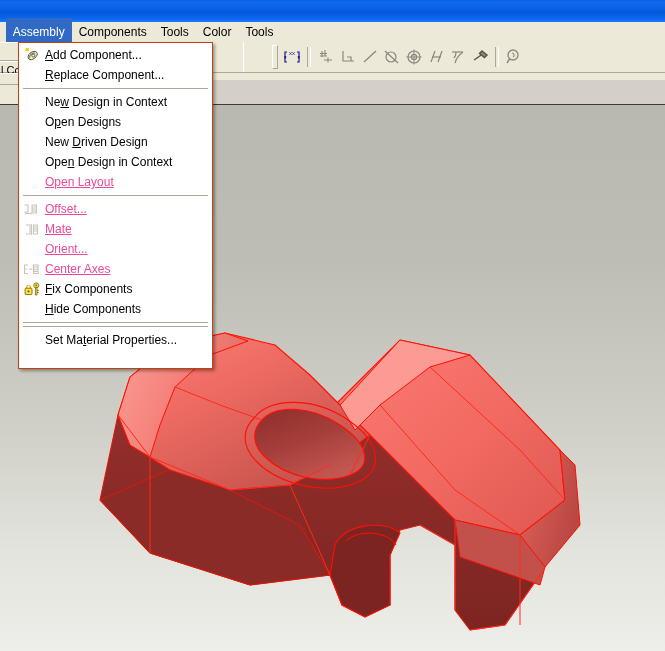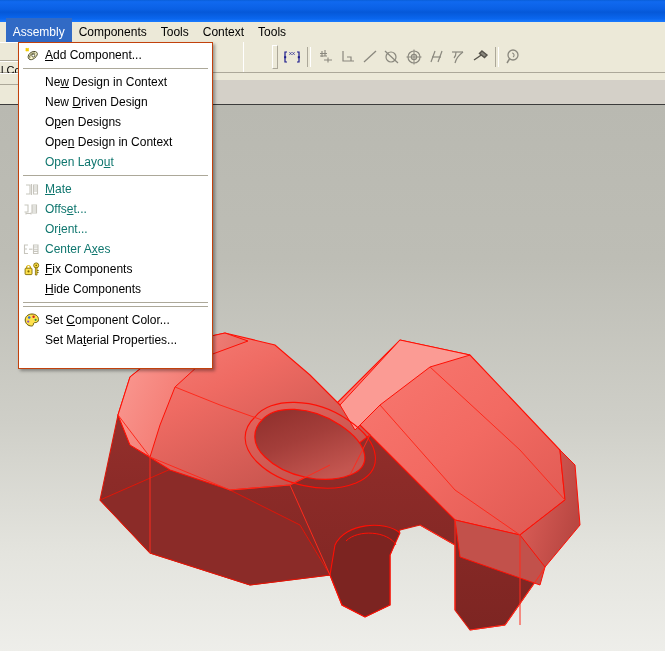--- a/index.html
+++ b/index.html
@@ -95,21 +95,21 @@
     background:#ffffff;
     border:1px solid #c2410c;
     box-shadow:2px 2px 3px rgba(0,0,0,.35);
     padding:2px 0 18px 0;
     z-index:40;
   }
   .dd-item{
     position:relative;height:20px;display:flex;align-items:center;
     font-size:12px;color:#000;cursor:default;white-space:nowrap;
   }
-  .dd-item.disabled{color:#0f766e;}
+  .dd-item.disabled{color:#ec4899;text-decoration:underline;}
   .dd-ico{
     width:26px;height:20px;display:flex;align-items:center;justify-content:center;
     flex:0 0 26px;
   }
   .dd-label{padding-left:0;}
   .dd-label u{text-decoration:underline;}
   .dd-sep{height:1px;background:#aca899;margin:3px 4px 3px 4px;}
   .dd-item.disabled .dd-ico svg{opacity:.55;}
 </style>
 </head>
@@ -117,21 +117,21 @@
 
 <div id="app">
 
   <div class="titlebar"></div>
 
   <div class="menubar">
     <div class="mi clipped">re</div>
     <div class="mi open">Assembly</div>
     <div class="mi">Components</div>
     <div class="mi">Tools</div>
-    <div class="mi">Context</div>
+    <div class="mi">Color</div>
     <div class="mi">Tools</div>
   </div>
 
   <div class="leftpanel">
     <div class="lp-cell lp-a"></div>
     <div class="lp-cell lp-b">l Co</div>
     <div class="lp-cell lp-c"></div>
   </div>
 
   <div class="toolbar">
@@ -333,77 +333,81 @@
           <path d="M6 10.8 C5.2 10 5.8 8.4 7.2 7.2 C8.9 5.8 10.6 5.8 11.3 6.6" fill="none" stroke="#4a4a2a" stroke-width="1"></path>
           <circle cx="9.3" cy="8.6" r="1.5" fill="#ffffff" stroke="#4a4a2a" stroke-width="0.9"></circle>
           <g stroke="#f2cc00" stroke-width="1.3">
             <path d="M3.2 1.2 L3.2 4.2 M1.6 2.7 L4.8 2.7 M1.8 1.3 L4.6 4.1 M4.6 1.3 L1.8 4.1"></path>
           </g>
         </svg>
       </span>
       <span class="dd-label"><u>A</u>dd Component...</span>
     </div>
 
+    <div class="dd-item">
+      <span class="dd-ico"></span>
+      <span class="dd-label"><u>R</u>eplace Component...</span>
+    </div>
 
     <div class="dd-sep"></div>
 
     <div class="dd-item">
       <span class="dd-ico"></span>
       <span class="dd-label">Ne<u>w</u> Design in Context</span>
     </div>
 
     <div class="dd-item">
       <span class="dd-ico"></span>
+      <span class="dd-label">O<u>p</u>en Designs</span>
+    </div>
+
+    <div class="dd-item">
+      <span class="dd-ico"></span>
       <span class="dd-label">New <u>D</u>riven Design</span>
     </div>
 
     <div class="dd-item">
       <span class="dd-ico"></span>
-      <span class="dd-label">O<u>p</u>en Designs</span>
-    </div>
-
-    <div class="dd-item">
-      <span class="dd-ico"></span>
       <span class="dd-label">Ope<u>n</u> Design in Context</span>
     </div>
 
     <div class="dd-item disabled">
       <span class="dd-ico"></span>
       <span class="dd-label">Open Layo<u>u</u>t</span>
     </div>
 
     <div class="dd-sep"></div>
 
+
+    <div class="dd-item disabled">
+      <span class="dd-ico">
+        <svg width="18" height="15" viewBox="0 0 18 15">
+          <g stroke="#9a9788" stroke-width="1.1" fill="none">
+            <path d="M1.5 3 L5 3 L5 10 L1.5 10"></path>
+            <path d="M3 11.5 L8 11.5 M3 10.5 L3 12.5 M8 10.5 L8 12.5"></path>
+            <path d="M9 3 L13.5 3 L13.5 11 L9 11 Z"></path>
+            <path d="M9 5 L13.5 5 M9 7 L13.5 7 M9 9 L13.5 9"></path>
+          </g>
+        </svg>
+      </span>
+      <span class="dd-label">Offs<u>e</u>t...</span>
+    </div>
 
     <div class="dd-item disabled">
       <span class="dd-ico">
         <svg width="16" height="15" viewBox="0 0 16 15">
           <g stroke="#9a9788" stroke-width="1.1" fill="none">
             <path d="M2 3 L6 3 L6 12 L2 12"></path>
             <path d="M7.5 2 L7.5 13"></path>
             <path d="M9.5 3 L13.5 3 L13.5 12 L9.5 12 Z"></path>
             <path d="M9.5 5 L13.5 5 M9.5 7 L13.5 7 M9.5 9 L13.5 9"></path>
           </g>
         </svg>
       </span>
       <span class="dd-label"><u>M</u>ate</span>
-    </div>
-
-    <div class="dd-item disabled">
-      <span class="dd-ico">
-        <svg width="18" height="15" viewBox="0 0 18 15">
-          <g stroke="#9a9788" stroke-width="1.1" fill="none">
-            <path d="M1.5 3 L5 3 L5 10 L1.5 10"></path>
-            <path d="M3 11.5 L8 11.5 M3 10.5 L3 12.5 M8 10.5 L8 12.5"></path>
-            <path d="M9 3 L13.5 3 L13.5 11 L9 11 Z"></path>
-            <path d="M9 5 L13.5 5 M9 7 L13.5 7 M9 9 L13.5 9"></path>
-          </g>
-        </svg>
-      </span>
-      <span class="dd-label">Offs<u>e</u>t...</span>
     </div>
 
     <div class="dd-item disabled">
       <span class="dd-ico"></span>
       <span class="dd-label">Or<u>i</u>ent...</span>
     </div>
 
     <div class="dd-item disabled">
       <span class="dd-ico">
         <svg width="18" height="15" viewBox="0 0 18 15">
@@ -436,34 +440,20 @@
     <div class="dd-item">
       <span class="dd-ico"></span>
       <span class="dd-label"><u>H</u>ide Components</span>
     </div>
 
     <div class="dd-sep"></div>
 
 
     <div class="dd-sep"></div>
 
-    <div class="dd-item">
-      <span class="dd-ico">
-        <svg width="18" height="16" viewBox="0 0 18 16">
-          <path d="M9 2 C13 2 15.5 4.5 15.5 7.6 C15.5 10 13.6 10.6 12.2 10.6
-                   C11 10.6 10.4 11.2 10.4 12 C10.4 13.2 9.8 14 8.6 14
-                   C4.8 14 2.2 11.2 2.2 8 C2.2 4.6 5 2 9 2 Z" fill="#ffe14d" stroke="#6b5a00" stroke-width="1"></path>
-          <circle cx="6.2" cy="5.6" r="1.25" fill="#2d6fd4"></circle>
-          <circle cx="10.6" cy="4.8" r="1.2" fill="#cc2222"></circle>
-          <circle cx="12.6" cy="7.8" r="1.1" fill="#2a9c3a"></circle>
-          <circle cx="5.2" cy="9.6" r="1.15" fill="#8a4fc0"></circle>
-        </svg>
-      </span>
-      <span class="dd-label">Set <u>C</u>omponent Color...</span>
-    </div>
 
     <div class="dd-item">
       <span class="dd-ico"></span>
       <span class="dd-label">Set Ma<u>t</u>erial Properties...</span>
     </div>
 
   </div>
 
 </div>
 

